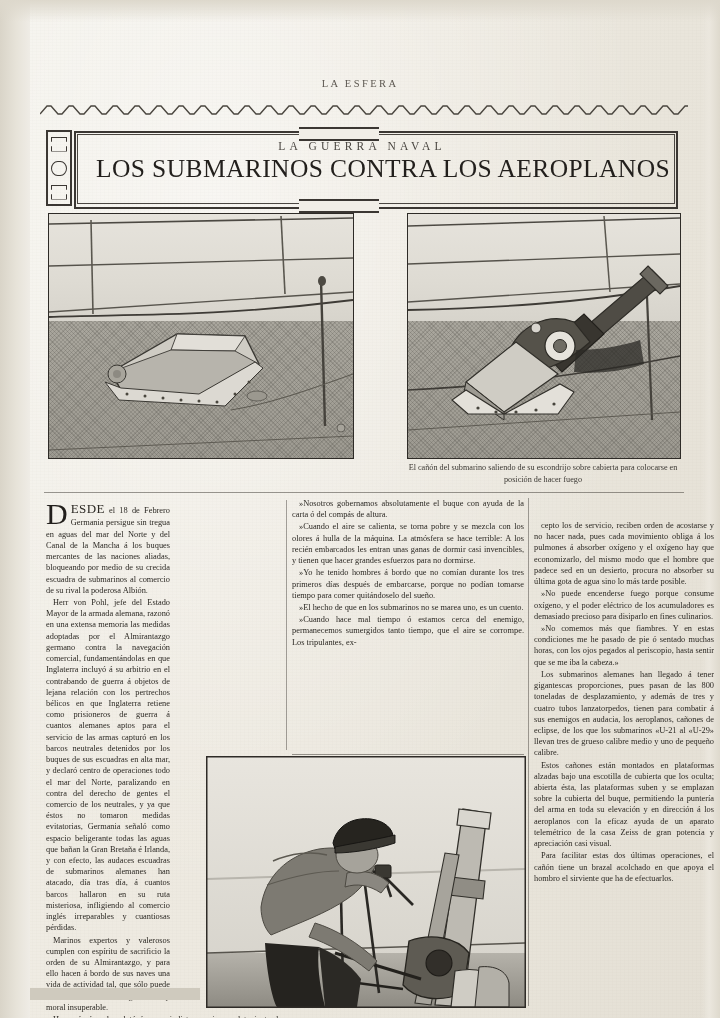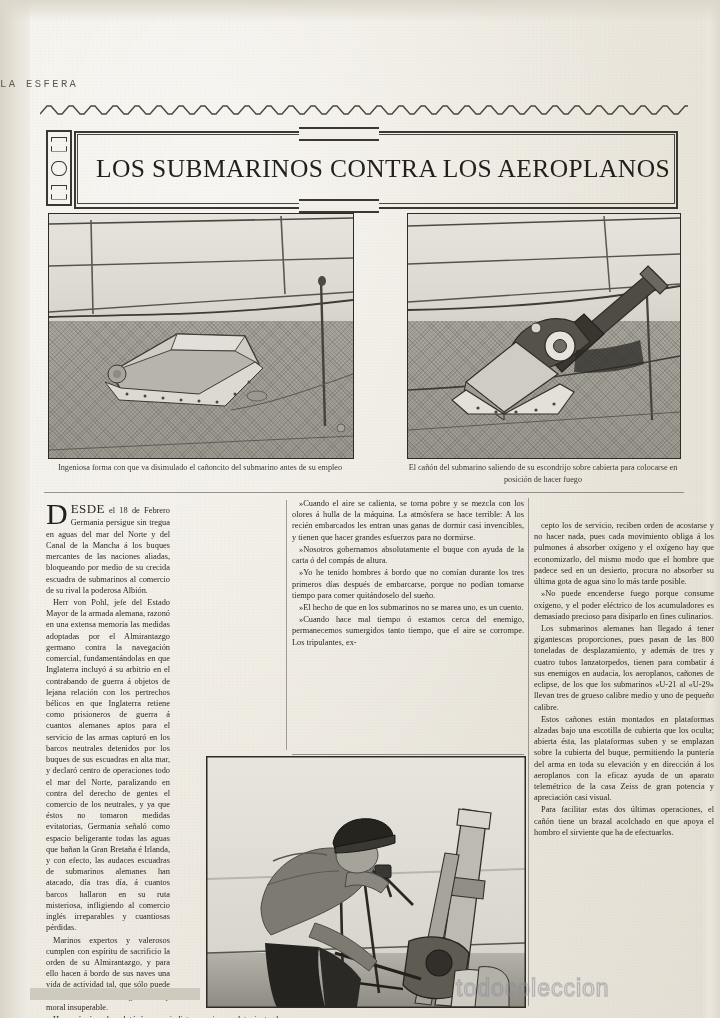--- a/index.html
+++ b/index.html
@@ -35,23 +35,24 @@
     background:linear-gradient(270deg,#ded9cd 0%,#ebe7de 60%,rgba(239,236,230,0) 100%);
   }
   #top-edge{
     position:absolute;left:0;top:0;width:720px;height:22px;
     background:linear-gradient(180deg,#ddd8cc 0%,rgba(239,236,230,0) 100%);
   }
 
   
   .runhead{
     position:absolute;left:0;top:78px;width:720px;
+    text-align:center;
     font-size:10.5px;letter-spacing:2.4px;
     color:#5d5851;
-    font-family:Liberation Mono, monospace;
+    font-family:Liberation Serif, serif;
   }
 
   
   .zigzag{
     position:absolute;left:40px;top:103px;width:648px;height:14px;
     overflow:hidden;
   }
 
   
   .title-frame{
@@ -196,20 +197,21 @@
           <div class="bracket"></div>
         </div>
       <div class="orn-cell c3">
           <div class="bracket"></div>
         </div>
     </div>
     <div class="tf-outer"></div>
     <div class="tf-inner"></div>
     <div class="tf-gap top"></div>
     <div class="tf-gap bot"></div>
+    <div class="kicker">LA GUERRA NAVAL</div>
     <div class="headline">LOS SUBMARINOS CONTRA LOS AEROPLANOS</div>
   </div>
 
   <div class="photo" style="left:48px;top:213px;width:304px;height:244px;">
     <div class="ph-sky"></div>
     <div class="ph-deck"></div>
     <svg width="304" height="244" viewBox="0 0 304 244" style="position:absolute;left:0;top:0;">
 
       <path d="M0 10 L304 4" stroke="#4c4943" stroke-width="1.6" fill="none"></path>
       <path d="M0 52 L304 44" stroke="#55524b" stroke-width="1.3" fill="none"></path>
@@ -283,44 +285,44 @@
             <circle cx="128" cy="196" r="1.6"></circle>
           <circle cx="146" cy="190" r="1.6"></circle>
         </g>
 
         <path d="M168 136 C192 136 214 132 232 126 L236 150 C212 158 188 160 166 158 Z" fill="#2b2925" opacity=".75"></path>
       </g>
       <path d="M0 216 L272 198" stroke="#5e5b53" stroke-width="1" fill="none"></path>
     </svg>
   </div>
 
-  <div class="caption" style="left:48px;top:462px;width:304px;">Ingeniosa forma con que va disimulado el cañoncito del submarino antes de su empleo</div>
   <div class="caption" style="left:407px;top:462px;width:272px;">El cañón del submarino saliendo de su escondrijo sobre cabierta para colocarse en posición de hacer fuego</div>
 
   <div class="col-rule-h" style="left:44px;top:492px;width:640px;"></div>
 
   <div class="col" id="col1" style="left:46px;top:500px;width:236px;height:500px;">
       <div style="float: right; width: 106px; height: 250px; margin: 252px 0px 0px 6px;"></div>
       <p class="noind"><span class="dropcap">D</span><span class="smallcaps">ESDE</span> el 18 de Febrero Germania persigue sin tregua en aguas del mar del Norte y del Canal de la Mancha á los buques mercantes de las naciones aliadas, bloqueando por medio de su crecida escuadra de submarinos al comercio de su rival la poderosa Albión.</p>
       <p>Herr von Pohl, jefe del Estado Mayor de la armada alemana, razonó en una extensa memoria las medidas adoptadas por el Almirantazgo germano contra la navegación comercial, fundamentándolas en que Inglaterra incluyó á su arbitrio en el contrabando de guerra á objetos de lejana relación con los pertrechos bélicos en que Inglaterra retiene como prisioneros de guerra á cuantos alemanes aptos para el servicio de las armas capturó en los barcos neutrales detenidos por los buques de sus escuadras en alta mar, y declaró centro de operaciones todo el mar del Norte, paralizando en contra del derecho de gentes el comercio de los neutrales, y ya que éstos no tomaron medidas evitatorias, Germania señaló como espacio beligerante todas las aguas que bañan la Gran Bretaña é Irlanda, y con efecto, las audaces escuadras de submarinos alemanes han atacado, día tras día, á cuantos barcos hallaron en su ruta misteriosa, infligiendo al comercio inglés irreparables y cuantiosas pérdidas.</p>
       <p>Marinos expertos y valerosos cumplen con espíritu de sacrificio la orden de su Almirantazgo, y para ello hacen á bordo de sus naves una vida de actividad tal, que sólo puede sobrellevarse con un vigor físico y moral insuperable.</p>
       <p>He aquí cómo lo relató á un periodista americano el teniente de navío Claus Hansen, comandante del submarino «U-16»:</p>
     </div>
 
   <div class="col" id="col2" style="left:292px;top:498px;width:232px;height:252px;">
+      <p>»Nosotros gobernamos absolutamente el buque con ayuda de la carta ó del compás de altura.</p>
       <p>»Cuando el aire se calienta, se torna pobre y se mezcla con los olores á hulla de la máquina. La atmósfera se hace terrible: A los recién embarcados les entran unas ganas de dormir casi invencibles, y tienen que hacer grandes esfuerzos para no dormirse.</p>
-      <p>»Nosotros gobernamos absolutamente el buque con ayuda de la carta ó del compás de altura.</p>
       <p>»Yo he tenido hombres á bordo que no comían durante los tres primeros días después de embarcarse, porque no podían tomarse tiempo para comer quitándoselo del sueño.</p>
       <p>»El hecho de que en los submarinos no se marea uno, es un cuento.</p>
       <p>»Cuando hace mal tiempo ó estamos cerca del enemigo, permanecemos sumergidos tanto tiempo, que el aire se corrompe. Los tripulantes, ex-</p>
     </div>
 
   <div class="col" id="col3" style="left:534px;top:520px;width:180px;height:510px;overflow:hidden;">
       <p>cepto los de servicio, reciben orden de acostarse y no hacer nada, pues cada movimiento obliga á los pulmones á absorber oxígeno y el oxígeno hay que economizarlo, del mismo modo que el hombre que padece sed en un desierto, procura no absorber su última gota de agua sino lo más tarde posible.</p>
       <p>»No puede encenderse fuego porque consume oxígeno, y el poder eléctrico de los acumuladores es demasiado precioso para disiparlo en fines culinarios.</p>
+      <p>»No comemos más que fiambres. Y en estas condiciones me he pasado de pie ó sentado muchas horas, con los ojos pegados al periscopio, hasta sentir que se me iba la cabeza.»</p>
       <p>Los submarinos alemanes han llegado á tener gigantescas proporciones, pues pasan de las 800 toneladas de desplazamiento, y además de tres y cuatro tubos lanzatorpedos, tienen para combatir á sus enemigos en audacia, los aeroplanos, cañones de eclipse, de los que los submarinos «U-21 al «U-29» llevan tres de grueso calibre medio y uno de pequeño calibre.</p>
       <p>Estos cañones están montados en plataformas alzadas bajo una escotilla de cubierta que los oculta; abierta ésta, las plataformas suben y se emplazan sobre la cubierta del buque, permitiendo la puntería del arma en toda su elevación y en dirección á los aeroplanos con la eficaz ayuda de un aparato telemétrico de la casa Zeiss de gran potencia y apreciación casi visual.</p>
       <p>Para facilitar estas dos últimas operaciones, el cañón tiene un brazal acolchado en que apoya el hombro el sirviente que ha de efectuarlos.</p>
     </div>
 
   <div class="col-rule" style="left:286px;top:500px;height:250px;"></div>
   <div class="col-rule" style="left:528px;top:498px;height:508px;"></div>
 
   <div class="col-rule-h" style="left:292px;top:754px;width:232px;"></div>
 
@@ -386,15 +388,14 @@
         <path d="M126 86 C130 68 146 60 164 62 C178 64 186 72 186 80
                  C172 84 150 88 128 92 Z" fill="#26241f" stroke="#141311" stroke-width="1"></path>
         <path d="M128 90 C148 86 172 82 188 78 L188 86 C170 92 146 96 128 96 Z" fill="#3a3832" stroke="#141311" stroke-width=".9"></path>
       </g>
       <rect x="0" y="0" width="318" height="250" fill="none" stroke="#2e2b27" stroke-width="1"></rect>
     </svg>
   </div>
 
   <div class="scan-block" style="left:30px;top:988px;width:170px;height:12px;"></div>
 
-  <div class="watermark">todocoleccion</div>
 
 </div>
 
 </body></html>

